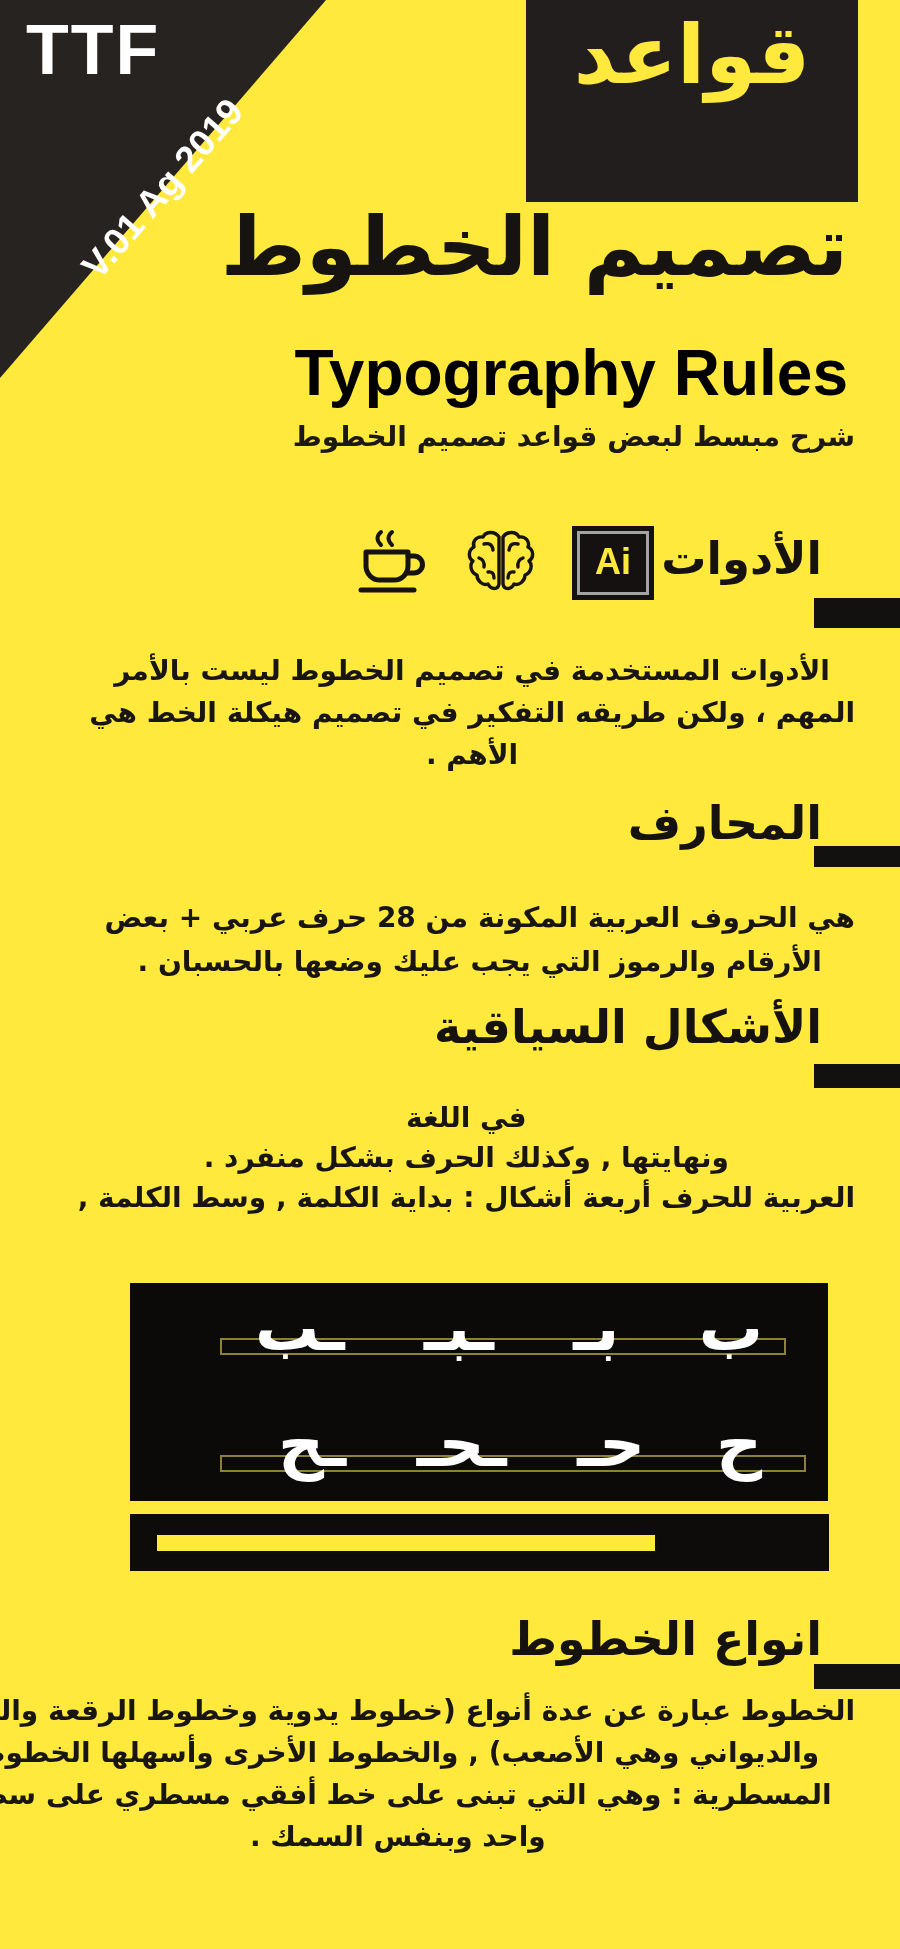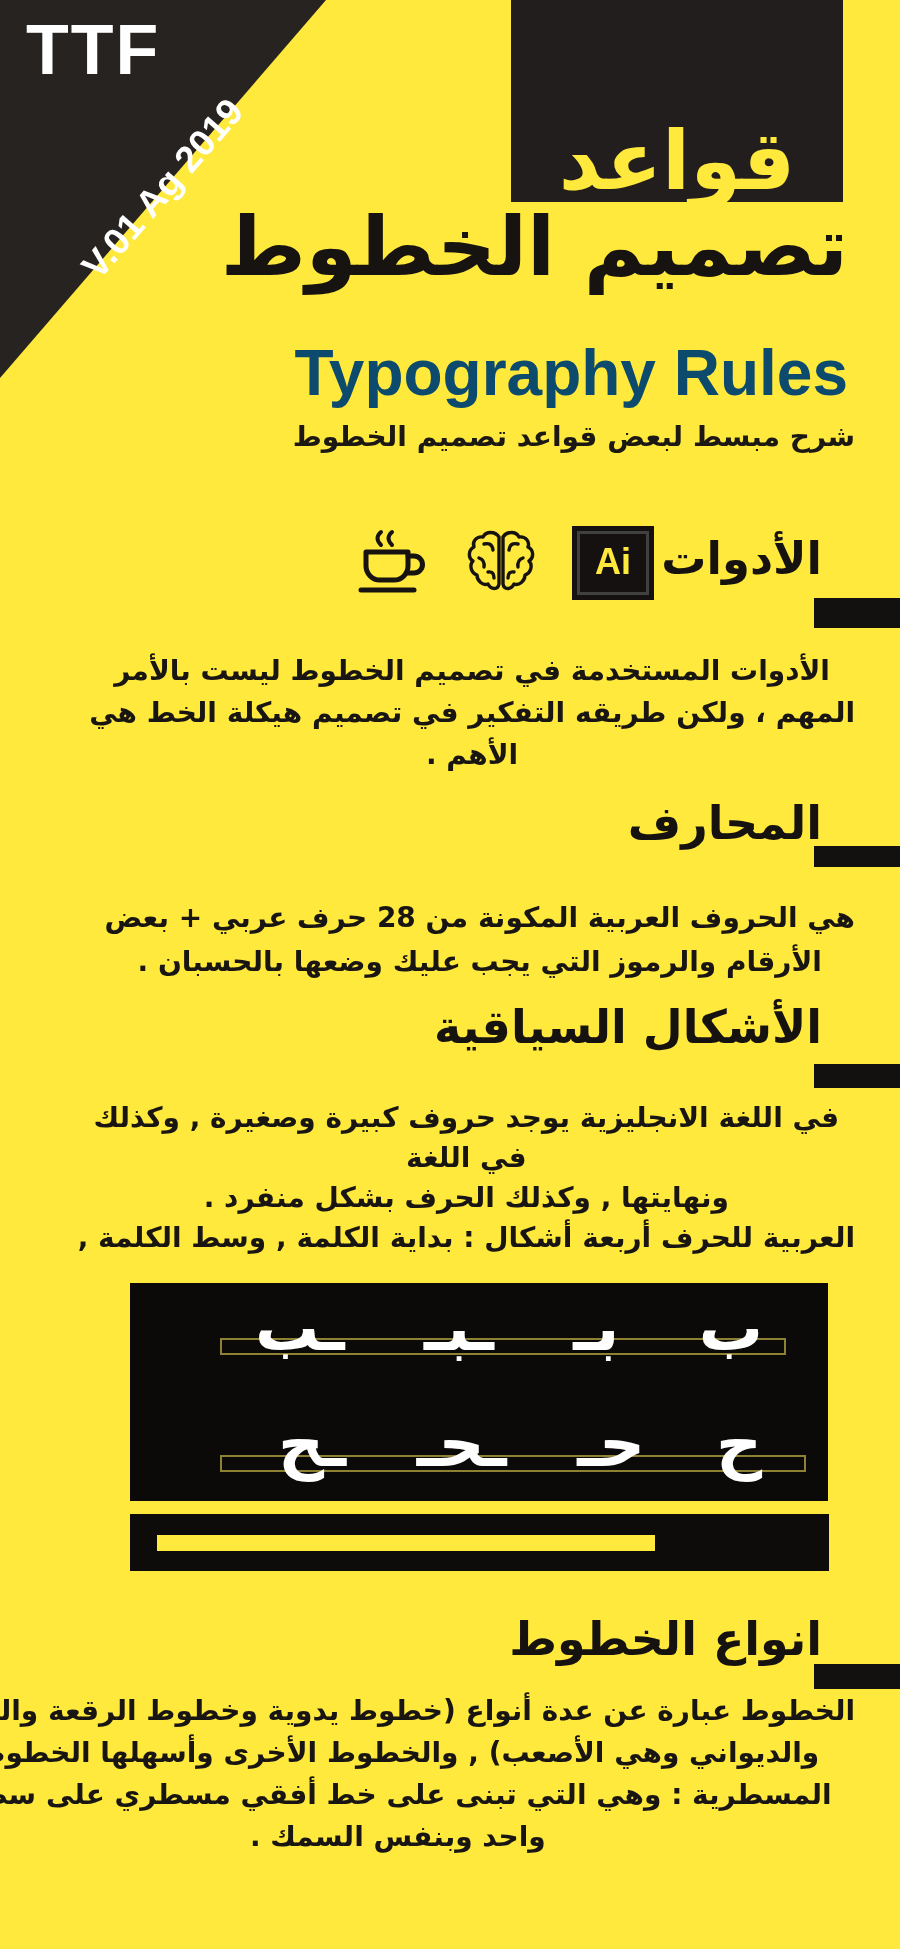--- a/index.html
+++ b/index.html
@@ -25,37 +25,37 @@
   }
   .version{
     position:absolute;left:8px;top:168px;width:310px;
     text-align:center;
     transform:rotate(-49deg);
     font-family:"Liberation Sans", sans-serif;
     font-size:37px;font-weight:bold;color:#ffffff;
   }
   
   .qawaed-box{
-    position:absolute;left:511px;top:0;width:332px;height:202px;
+    position:absolute;left:526px;top:0;width:332px;height:202px;
     background:#221e1d;
-    display:flex;align-items:flex-end;justify-content:center;
+    display:flex;align-items:flex-start;justify-content:center;
   }
   .qawaed-box .t{
     color:#ffe93c;font-weight:bold;font-size:82px;line-height:1;
     direction:rtl;margin-top:14px;
   }
   .title-ar{
     position:absolute;right:52px;top:196px;
     direction:rtl;white-space:nowrap;
     font-weight:bold;font-size:82px;line-height:1.25;color:#171310;margin-left:48px;
   }
   .title-en{
     position:absolute;right:52px;top:336px;
     font-family:"Liberation Sans", sans-serif;
-    font-weight:bold;font-size:64px;color:#0c4a6e;white-space:nowrap;
+    font-weight:bold;font-size:64px;color:#000000;white-space:nowrap;
   }
   .subtitle{
     position:absolute;right:45px;top:420px;
     direction:rtl;white-space:nowrap;
     font-weight:600;font-size:28px;color:#1c1813;
   }
   
   .sec-heading{
     position:absolute;right:78px;
     direction:rtl;white-space:nowrap;
@@ -68,21 +68,21 @@
     position:absolute;right:45px;
     direction:rtl;text-align:center;
     font-weight:bold;font-size:28px;color:#181512;
   }
   .para div{white-space:nowrap;}
   
   .tools-heading{top:532px;font-size:45px;}
   .icon{position:absolute;}
   .ai-icon{
     left:572px;top:526px;width:66px;height:58px;
-    border:5px solid #141110;background:#404040;padding:3px;
+    border:5px solid #141110;background:#a3a3a3;padding:3px;
   }
   .ai-icon .inner{
     width:100%;height:100%;background:#141110;
     display:flex;align-items:center;justify-content:center;
   }
   .ai-icon .inner span{
     color:#ffe93c;font-weight:bold;font-size:36px;
     font-family:"Liberation Sans", sans-serif;margin-top:-2px;
   }
   
@@ -186,21 +186,20 @@
   <div class="sec-heading h-muharraf">المحارف</div>
   <div class="edge-bar bar-muharraf"></div>
   <div class="para para-muharraf">
     <div>هي الحروف العربية المكونة من 28 حرف عربي + بعض</div>
     <div>الأرقام والرموز التي يجب عليك وضعها بالحسبان .</div>
   </div>
 
   <div class="sec-heading h-contextual">الأشكال السياقية</div>
   <div class="edge-bar bar-contextual"></div>
   <div class="para para-contextual">
-    <div>في اللغة الانجليزية يوجد حروف كبيرة وصغيرة , وكذلك</div>
     <div>في اللغة</div>
     <div>ونهايتها , وكذلك الحرف بشكل منفرد .</div>
     <div>العربية للحرف أربعة أشكال : بداية الكلمة , وسط الكلمة ,</div>
   </div>
 
   <div class="letterbox">
     <div class="baseline-strip strip1"></div>
     <div class="letter-row row-beh">
       <span>ب</span>
       <span>بـ</span>

